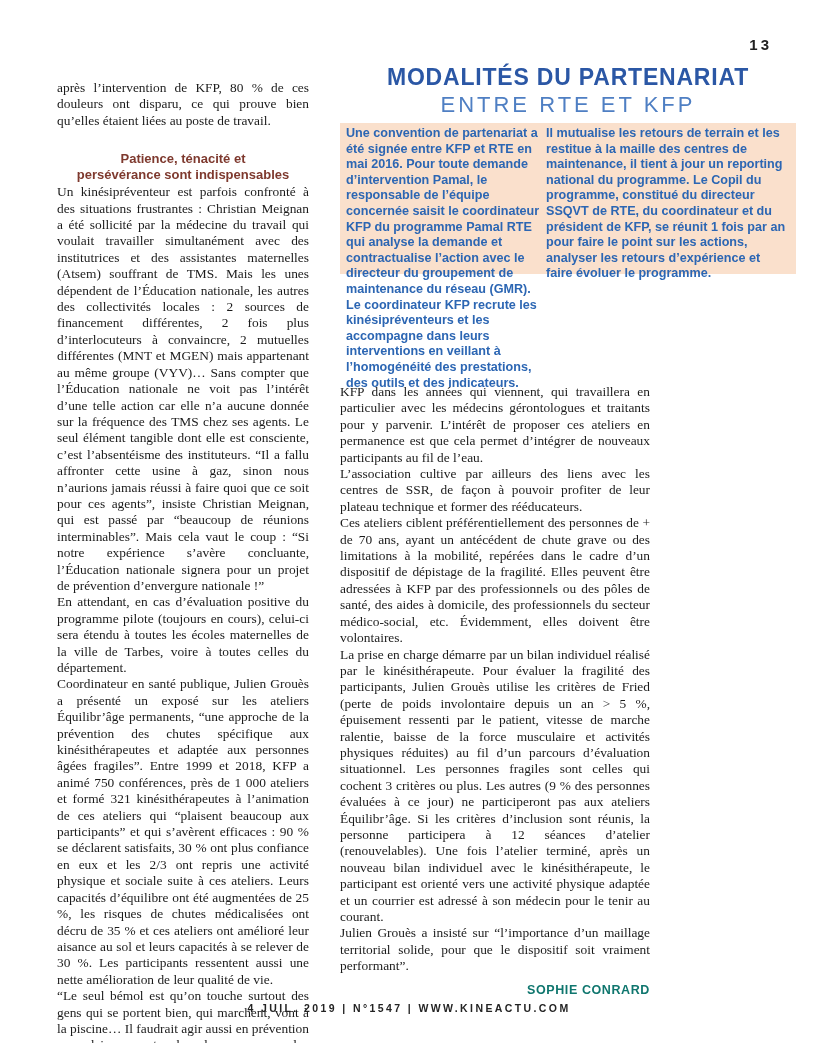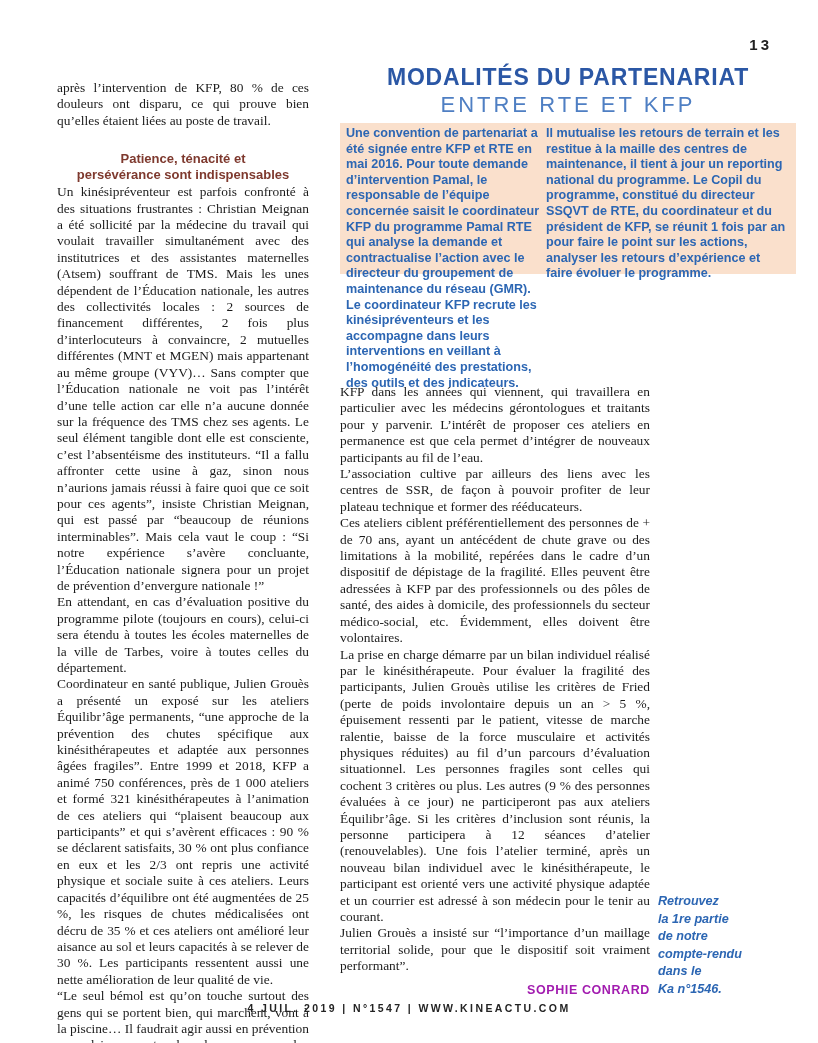--- a/index.html
+++ b/index.html
@@ -72,21 +72,21 @@
   .col-main{
     position:absolute;left:340px;top:384px;width:310px;
     font-size:13.4px;line-height:16.4px;color:#1b1b1b;
     text-align:justify;
   }
   .col-main p{margin:0;}
   .byline{
     margin-top:7px;text-align:right;
     font-family:"Liberation Sans", sans-serif;
     font-weight:700;font-size:12.5px;letter-spacing:0.6px;
-    color:#a21caf;
+    color:#0f766e;
   }
   
   .sidebar-note{
     position:absolute;left:658px;top:893px;width:104px;
     font-family:"Liberation Sans", sans-serif;
     font-style:italic;font-weight:700;font-size:12.6px;line-height:17.5px;
     color:#2c66b3;white-space:pre-line;
   }
 </style>
 </head>
@@ -124,22 +124,16 @@
 
   <div class="col-main">
     <p>KFP dans les années qui viennent, qui travaillera en particulier avec les médecins gérontologues et traitants pour y parvenir. L’intérêt de proposer ces ateliers en permanence est que cela permet d’intégrer de nouveaux participants au fil de l’eau.</p>
     <p>L’association cultive par ailleurs des liens avec les centres de SSR, de façon à pouvoir profiter de leur plateau technique et former des rééducateurs.</p>
     <p>Ces ateliers ciblent préférentiellement des personnes de + de 70 ans, ayant un antécédent de chute grave ou des limitations à la mobilité, repérées dans le cadre d’un dispositif de dépistage de la fragilité. Elles peuvent être adressées à KFP par des professionnels ou des pôles de santé, des aides à domicile, des professionnels du secteur médico-social, etc. Évidemment, elles doivent être volontaires.</p>
     <p>La prise en charge démarre par un bilan individuel réalisé par le kinésithérapeute. Pour évaluer la fragilité des participants, Julien Grouès utilise les critères de Fried (perte de poids involontaire depuis un an &gt; 5 %, épuisement ressenti par le patient, vitesse de marche ralentie, baisse de la force musculaire et activités physiques réduites) au fil d’un parcours d’évaluation situationnel. Les personnes fragiles sont celles qui cochent 3 critères ou plus. Les autres (9 % des personnes évaluées à ce jour) ne participeront pas aux ateliers Équilibr’âge. Si les critères d’inclusion sont réunis, la personne participera à 12 séances d’atelier (renouvelables). Une fois l’atelier terminé, après un nouveau bilan individuel avec le kinésithérapeute, le participant est orienté vers une activité physique adaptée et un courrier est adressé à son médecin pour le tenir au courant.</p>
     <p>Julien Grouès a insisté sur “l’importance d’un maillage territorial solide, pour que le dispositif soit vraiment performant”.</p>
     <div class="byline">SOPHIE CONRARD</div>
   </div>
 
-  <div class="sidebar-note">Retrouvez
-la 1re partie
-de notre
-compte-rendu
-dans le
-Ka n°1546.</div>
 
   <div class="footer">4 JUIL. 2019 | N°1547 | WWW.KINEACTU.COM</div>
 
 </div>
 
 </body></html>

